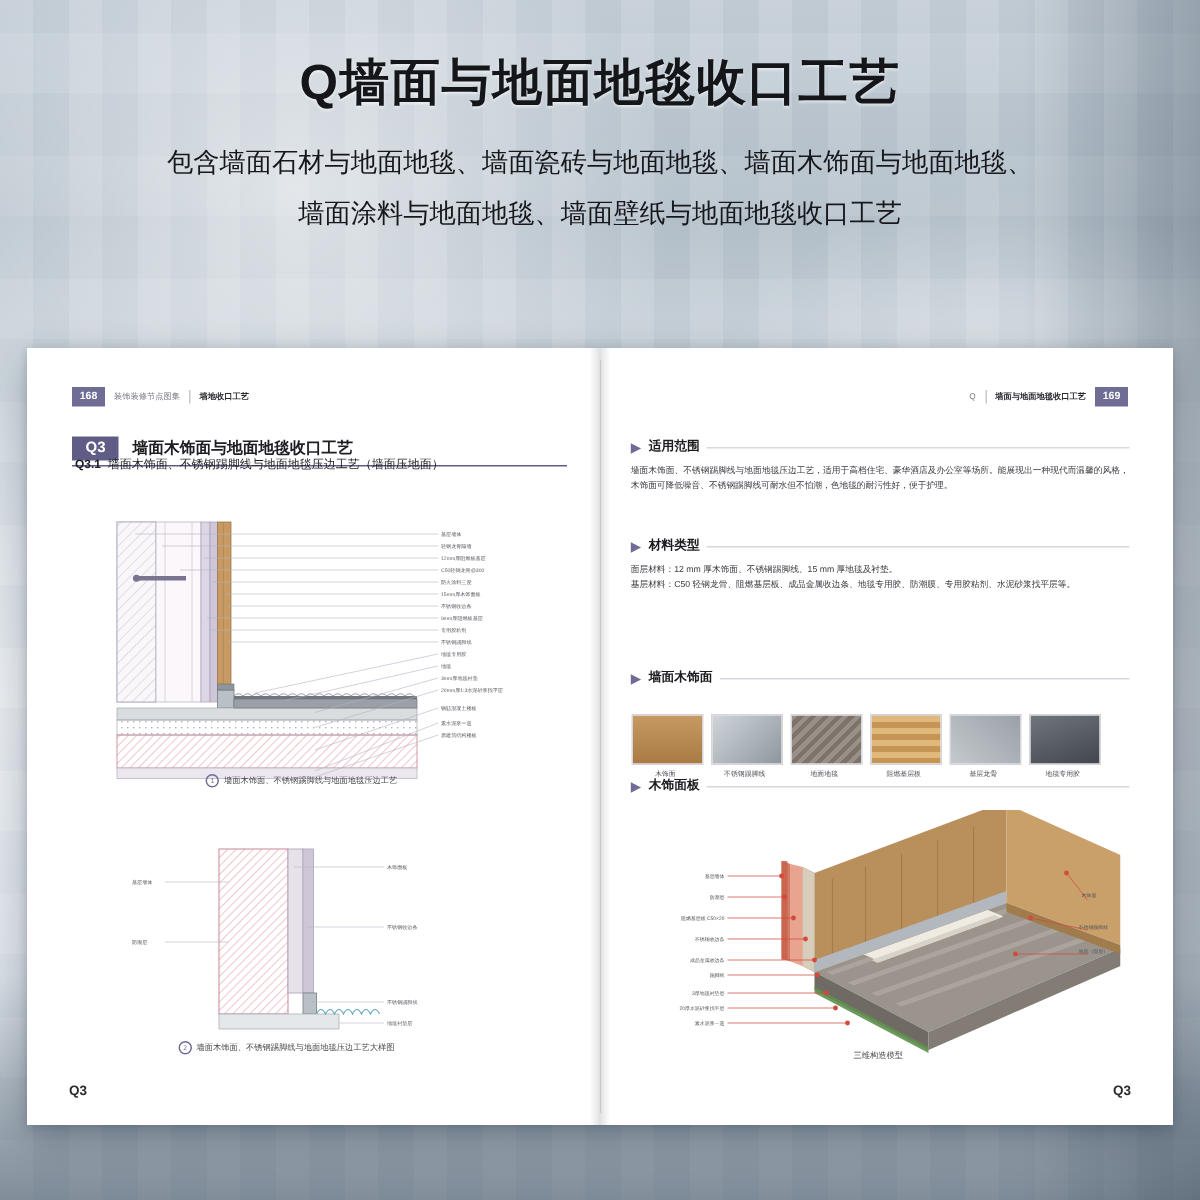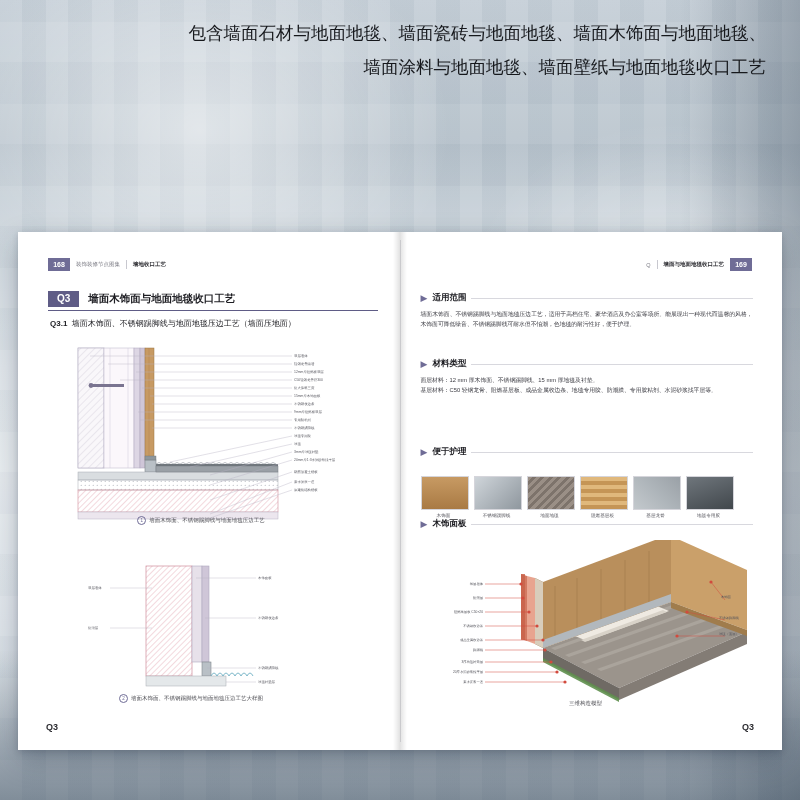--- a/index.html
+++ b/index.html
@@ -27,21 +27,21 @@
     background:linear-gradient(90deg, rgba(60,80,100,0) 0%, rgba(45,62,80,.32) 100%);}
   .bg-dark-bottom{position:absolute;left:0;bottom:0;width:800px;height:150px;
     background:linear-gradient(180deg, rgba(40,58,76,0) 0%, rgba(30,48,66,.45) 100%);}
 
   .hero{position:absolute;left:0;top:0;width:800px;text-align:center;}
   .hero h1{
     margin:34px 0 0;font-size:33px;line-height:1.25;letter-spacing:1px;
     color:#14161a;font-weight:bold;text-shadow:0 1px 2px rgba(255,255,255,.55);
   }
   .hero .sub{margin:16px 34px 0;font-size:17.5px;line-height:1.95;color:#16181c;}
-  .hero .sub div{white-space:nowrap;text-align:right;}
+  .hero .sub div{white-space:nowrap;}
 
   
   .book{
     position:absolute;left:18px;top:232px;width:764px;height:518px;
     background:#ffffff;
     box-shadow:0 10px 26px rgba(20,35,55,.28), 0 2px 6px rgba(20,35,55,.18);
   }
   .book-inner{position:absolute;inset:8px;display:flex;}
   .pg{position:relative;width:50%;height:100%;background:#fff;overflow:hidden;}
   .pg.left{border-right:1px solid #e3e3e6;}
@@ -59,21 +59,21 @@
   .rh .t2{color:#2b2b30;font-weight:bold;}
   .rh .sep{width:1px;height:9px;background:#c8c8cf;}
 
   
   .secbar{position:absolute;left:22px;top:48px;width:330px;height:22px;display:flex;align-items:center;
     border-bottom:1.6px solid #5f5c86;}
   .secbar .tag{background:#5f5c86;color:#fff;font-size:10px;font-weight:bold;
     padding:3px 9px;line-height:1;}
   .secbar .tt{margin-left:9px;font-size:10.5px;font-weight:bold;color:#1d1d22;}
 
-  .subhead{position:absolute;left:24px;top:78px;width:336px;font-size:8px;color:#1d1d22;line-height:1.5;}
+  .subhead{position:absolute;left:24px;top:64px;width:336px;font-size:8px;color:#1d1d22;line-height:1.5;}
   .subhead b{font-weight:bold;}
 
   
   .draw1{position:absolute;left:34px;top:100px;width:282px;height:190px;background:#fdfdfd;}
   .draw2{position:absolute;left:60px;top:318px;width:210px;height:150px;background:#fdfdfd;}
   .cap{position:absolute;font-size:5.5px;color:#4a4a50;text-align:center;width:100%;}
   .capdot{display:inline-block;width:7px;height:7px;border:1px solid #6f6c96;border-radius:50%;
     color:#6f6c96;font-size:4.5px;line-height:7px;text-align:center;margin-right:3px;vertical-align:middle;}
 
   
@@ -98,20 +98,21 @@
 <body>
 
 <div class="page">
   <div class="bg-stripes"></div>
   <div class="bg-glow"></div>
   <div class="bg-glow2"></div>
   <div class="bg-dark-right"></div>
   <div class="bg-dark-bottom"></div>
 
   <div class="hero">
+    <h1>Q墙面与地面地毯收口工艺</h1>
     <div class="sub">
       <div>包含墙面石材与地面地毯、墙面瓷砖与地面地毯、墙面木饰面与地面地毯、</div>
       <div>墙面涂料与地面地毯、墙面壁纸与地面地毯收口工艺</div>
     </div>
   </div>
 
   <div class="book">
     <div class="book-inner">
 
       <div class="pg left">
@@ -283,21 +284,21 @@
             <span>材料类型</span>
             <span class="ul"></span>
           </div>
           <p style="white-space:pre-line">面层材料：12 mm 厚木饰面、不锈钢踢脚线、15 mm 厚地毯及衬垫。
 基层材料：C50 轻钢龙骨、阻燃基层板、成品金属收边条、地毯专用胶、防潮膜、专用胶粘剂、水泥砂浆找平层等。</p>
         </div>
 
         <div class="rsec" style="top:206px;width:332px;">
           <div class="hd">
             <span class="arw">▶</span>
-            <span>便于护理</span>
+            <span>墙面木饰面</span>
             <span class="ul"></span>
           </div>
         </div>
 
         <div class="mats">
           <div class="mat">
             <div class="sw" style="background:linear-gradient(180deg,#c79a63,#a97a44)"></div>
             <div class="nm">木饰面</div>
           </div>
           <div class="mat">

